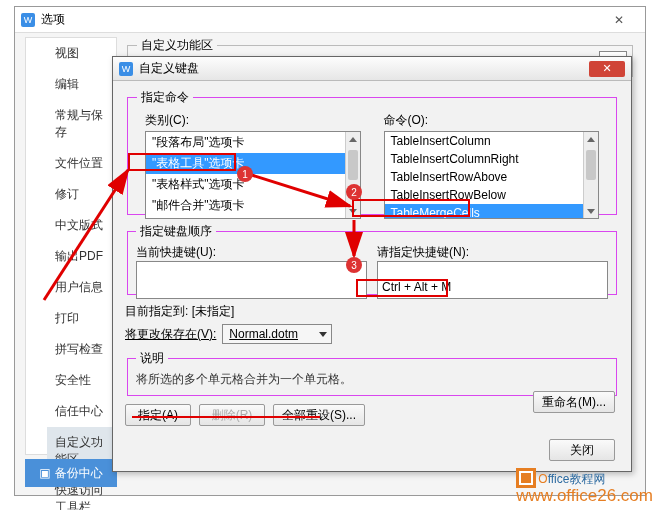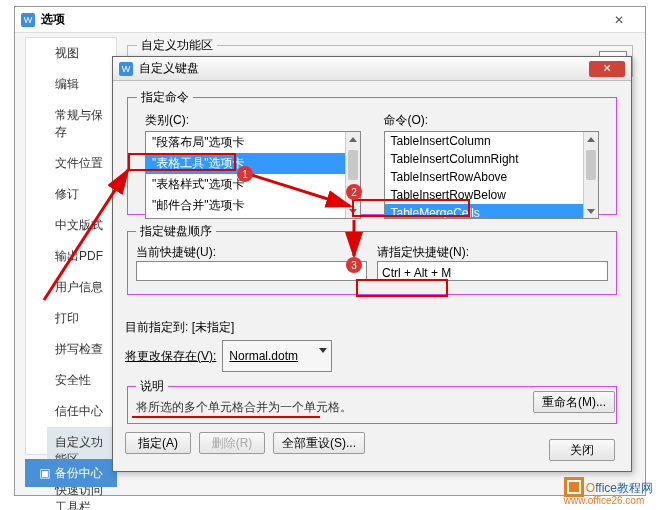--- a/index.html
+++ b/index.html
@@ -1,21 +1,21 @@
 <!DOCTYPE html>
 <html><head>
 <meta charset="utf-8">
 <style>
 * { box-sizing: border-box; font-family: "Microsoft YaHei", sans-serif; font-size: 12px; }
 body { margin: 0; background: #fff; width: 659px; height: 510px; position: relative; overflow: hidden; }
 
 .outer-dialog { position: absolute; left: 14px; top: 6px; width: 632px; height: 490px; border: 1px solid #999; background: #f5f5f5; }
 .outer-title { height: 26px; display: flex; align-items: center; padding: 0 6px; background: #fff; border-bottom: 1px solid #ddd; }
 .app-icon { width: 14px; height: 14px; background: #3a8ee6; border-radius: 2px; margin-right: 6px; display: inline-flex; align-items: center; justify-content: center; color: #fff; font-size: 9px; }
-.outer-title-text { flex: 1; font-weight: bold; }
+.outer-title-text { flex: 1; }
 .outer-close { width: 40px; text-align: center; color: #555; }
 
 .outer-body { position: absolute; left: 0; top: 26px; right: 0; bottom: 0; padding: 6px; }
 .sidebar { position: absolute; left: 10px; top: 4px; width: 92px; bottom: 40px; background: #fff; border: 1px solid #ddd; }
 .sidebar-item { padding: 7px 8px; color: #333; cursor: pointer; margin-left: 21px; }
 .sidebar-item.sel { background: #dfe6ec; }
 .backup { position: absolute; left: 10px; bottom: 8px; width: 92px; height: 28px; background: #4a90d9; color: #fff; display: flex; align-items: center; justify-content: center; gap: 4px; }
 .right-fieldset { position: absolute; left: 110px; top: 4px; right: 10px; height: 40px; border: 1px solid #bbb; }
 .right-fieldset legend { padding: 0 4px; }
 .right-cb { position: absolute; right: 18px; top: 18px; width: 28px; height: 18px; border: 1px solid #888; background: #fff; }
@@ -42,25 +42,25 @@
 .scrollbar { position: absolute; right: 0; top: 0; bottom: 0; width: 15px; background: #eee; border-left: 1px solid #ccc; }
 .scrollbar .thumb { position: absolute; left: 2px; right: 2px; top: 18px; height: 30px; background: #c8c8c8; border-radius: 2px; }
 .scrollbar .arr { position: absolute; left: 0; right: 0; height: 14px; display: flex; align-items: center; justify-content: center; }
 .scrollbar .arr.up { top: 0; } .scrollbar .arr.dn { bottom: 0; }
 .tri-up { width:0;height:0;border-left:4px solid transparent;border-right:4px solid transparent;border-bottom:5px solid #666; }
 .tri-dn { width:0;height:0;border-left:4px solid transparent;border-right:4px solid transparent;border-top:5px solid #666; }
 
 .fs2 { height: 72px; padding: 4px 8px 8px; }
 .fs2 .row { display: flex; gap: 10px; }
 .fs2 .half { flex: 1; }
-.textbox { width: 100%; height: 20px; border: 1px solid #888; background: #fff; padding: 4px 4px; }
-
-.assigned-line { margin: 24px 0 4px; }
+.textbox { width: 100%; height: 20px; border: 1px solid #888; background: #fff; padding: 18px 4px; }
+
+.assigned-line { margin: 8px 0 4px; }
 .save-line { display: flex; align-items: center; gap: 6px; margin-bottom: 6px; text-decoration: underline; }
-.combo { height: 32px; border: 1px solid #888; background: #f6f6f6; padding: 0 18px 0 6px; position: relative; display: inline-flex; align-items: center; min-width: 110px; }
+.combo { height: 20px; border: 1px solid #888; background: #f6f6f6; padding: 0 18px 0 6px; position: relative; display: inline-flex; align-items: center; min-width: 110px; }
 .combo::after { content: ""; position: absolute; right: 4px; top: 7px; border-left: 4px solid transparent; border-right: 4px solid transparent; border-top: 5px solid #333; }
 
 .fs3 { height: 46px; padding: 4px 8px; }
 .desc { color: #333; }
 
 .btn { height: 22px; min-width: 66px; border: 1px solid #999; background: linear-gradient(#fafafa,#e5e5e5); padding: 0 8px; display: inline-flex; align-items: center; justify-content: center; border-radius: 2px; cursor: pointer; }
 .btn.disabled { color: #aaa; cursor: default; }
 .btnrow1 { display: flex; gap: 8px; margin-top: 6px; }
 .btn-close { position: absolute; right: 16px; bottom: 10px; }
 .btn-rename { position: absolute; right: 16px; bottom: 58px; }
@@ -74,21 +74,21 @@
 .b1 { left: 237px; top: 166px; }
 .b2 { left: 346px; top: 184px; }
 .b3 { left: 346px; top: 257px; }
 .underline-red { position: absolute; left: 132px; top: 416px; width: 188px; height: 2px; background: #e00000; pointer-events: none; }
 
 .arrow-svg { position: absolute; inset: 0; pointer-events: none; }
 
 .watermark { position: absolute; right: 6px; bottom: 4px; font-size: 18px; font-weight: normal; pointer-events: none; }
 .wm-o { color: #e67e22; }
 .wm-rest { color: #2c6aa0; }
-.watermark .url { display: block; font-size: 10px; color: #e67e22; text-align: left; margin-top: -2px; }
+.watermark .url { display: block; font-size: 17px; color: #e67e22; text-align: right; margin-top: -2px; }
 .wm-icon { display:inline-block; width:20px; height:20px; background:#e67e22; vertical-align:middle; margin-right:2px; position:relative; }
 .wm-icon::after{content:"";position:absolute;left:3px;top:3px;right:3px;bottom:3px;border:2px solid #fff;}
 </style>
 </head>
 <body>
 
 <div class="outer-dialog">
   <div class="outer-title">
     <span class="app-icon">W</span>
     <span class="outer-title-text">选项</span>

